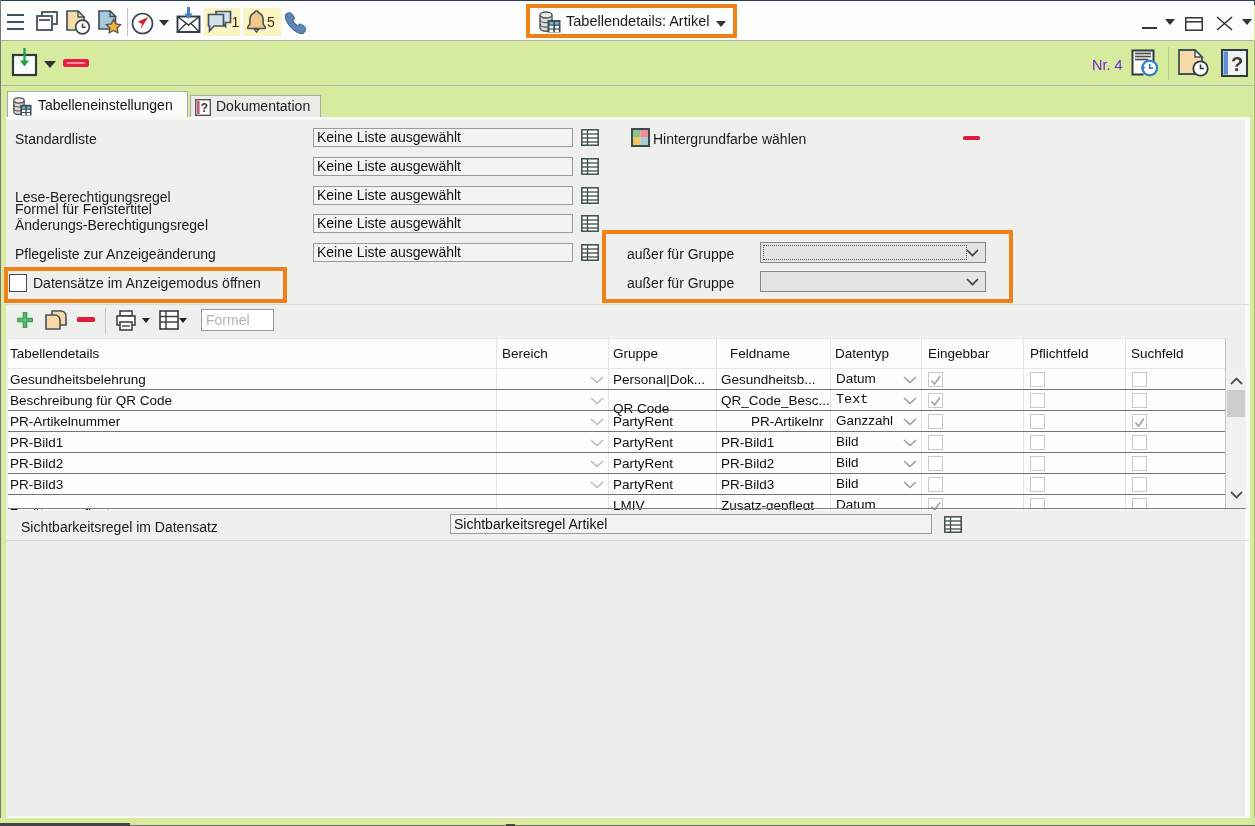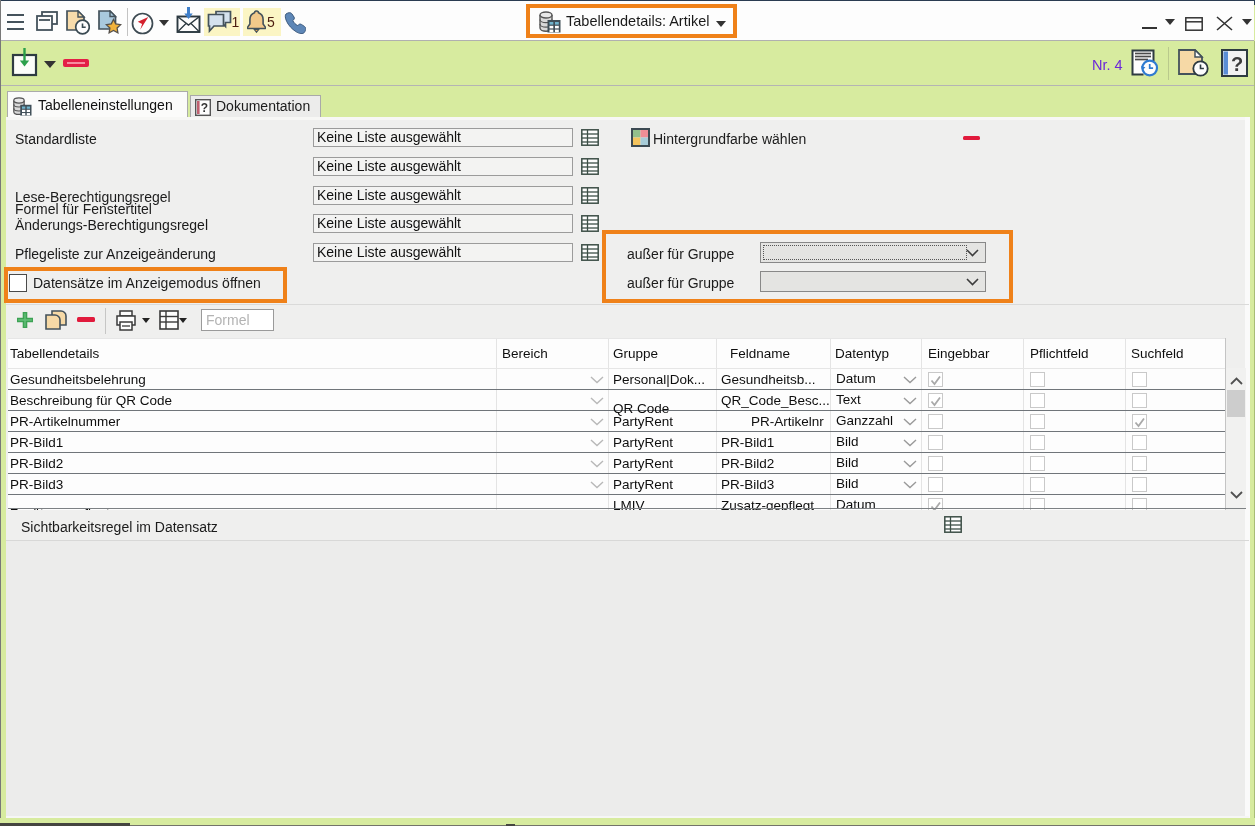--- a/index.html
+++ b/index.html
@@ -334,21 +334,21 @@
       <div class="rline" style="top:135px;"></div>
       <div class="rline" style="top:156px;"></div>
 
       <div class="tl" style="left:10px;top:34px;">Gesundheitsbelehrung</div>
       <div class="tl" style="left:613px;top:34px;">Personal|Dok...</div>
       <div class="tl" style="left:721px;top:34px;">Gesundheitsb...</div>
       <div class="tl" style="left:836px;top:33px;">Datum</div>
       <div class="tl" style="left:10px;top:55px;">Beschreibung für QR Code</div>
       <div class="tl" style="left:613px;top:55px;margin-top:8px;">QR Code</div>
       <div class="tl" style="left:721px;top:55px;">QR_Code_Besc...</div>
-      <div class="tl" style="left:836px;top:54px;">Text</div>
+      <div class="tl" style="left:836px;top:54px;font-family:Liberation Mono, monospace;">Text</div>
       <div class="tl" style="left:10px;top:76px;">PR-Artikelnummer</div>
       <div class="tl" style="left:613px;top:76px;">PartyRent</div>
       <div class="tl" style="left:721px;top:76px;margin-left:30px;">PR-Artikelnr</div>
       <div class="tl" style="left:836px;top:75px;">Ganzzahl</div>
       <div class="tl" style="left:10px;top:97px;">PR-Bild1</div>
       <div class="tl" style="left:613px;top:97px;">PartyRent</div>
       <div class="tl" style="left:721px;top:97px;">PR-Bild1</div>
       <div class="tl" style="left:836px;top:96px;">Bild</div>
       <div class="tl" style="left:10px;top:118px;">PR-Bild2</div>
       <div class="tl" style="left:613px;top:118px;">PartyRent</div>
@@ -438,20 +438,21 @@
         </svg>
       <div class="abs" style="left:1227px;top:52px;width:18px;height:27px;background:#cdcdcd;"></div>
       <svg class="abs" style="left:1230px;top:153px;" width="13" height="8" viewBox="0 0 13 8">
           <path d="M1 1 L6.5 6.5 L12 1" fill="none" stroke="#505050" stroke-width="1.8"></path>
         </svg>
 
       <div class="abs" style="left:8px;top:170px;width:1238px;height:1.2px;background:#7d8184;"></div>
     </div>
 
     <div class="lbl" style="left:21px;top:402px;">Sichtbarkeitsregel im Datensatz</div>
+    <div class="inp" style="left:450px;top:397px;width:482px;height:20px;line-height:18px;">Sichtbarkeitsregel Artikel</div>
     <div class="abs" style="left:6px;top:423px;width:1243px;height:1px;background:#d8d8d7;"></div>
   </div>
 
   <div class="abs" style="left:6px;top:816px;width:1243px;height:2px;background:#f6f6f5;"></div>
   <div class="abs" style="left:0;top:818px;width:1255px;height:8px;background:#d7eb9f;"></div>
   <div class="abs" style="left:0;top:824.5px;width:1255px;height:1.5px;background:#73736a;"></div>
   <div class="abs" style="left:0;top:823px;width:130px;height:3px;background:#454540;"></div>
   <div class="abs" style="left:506px;top:823.5px;width:9px;height:2.5px;background:#454540;"></div>
 </div>
 

